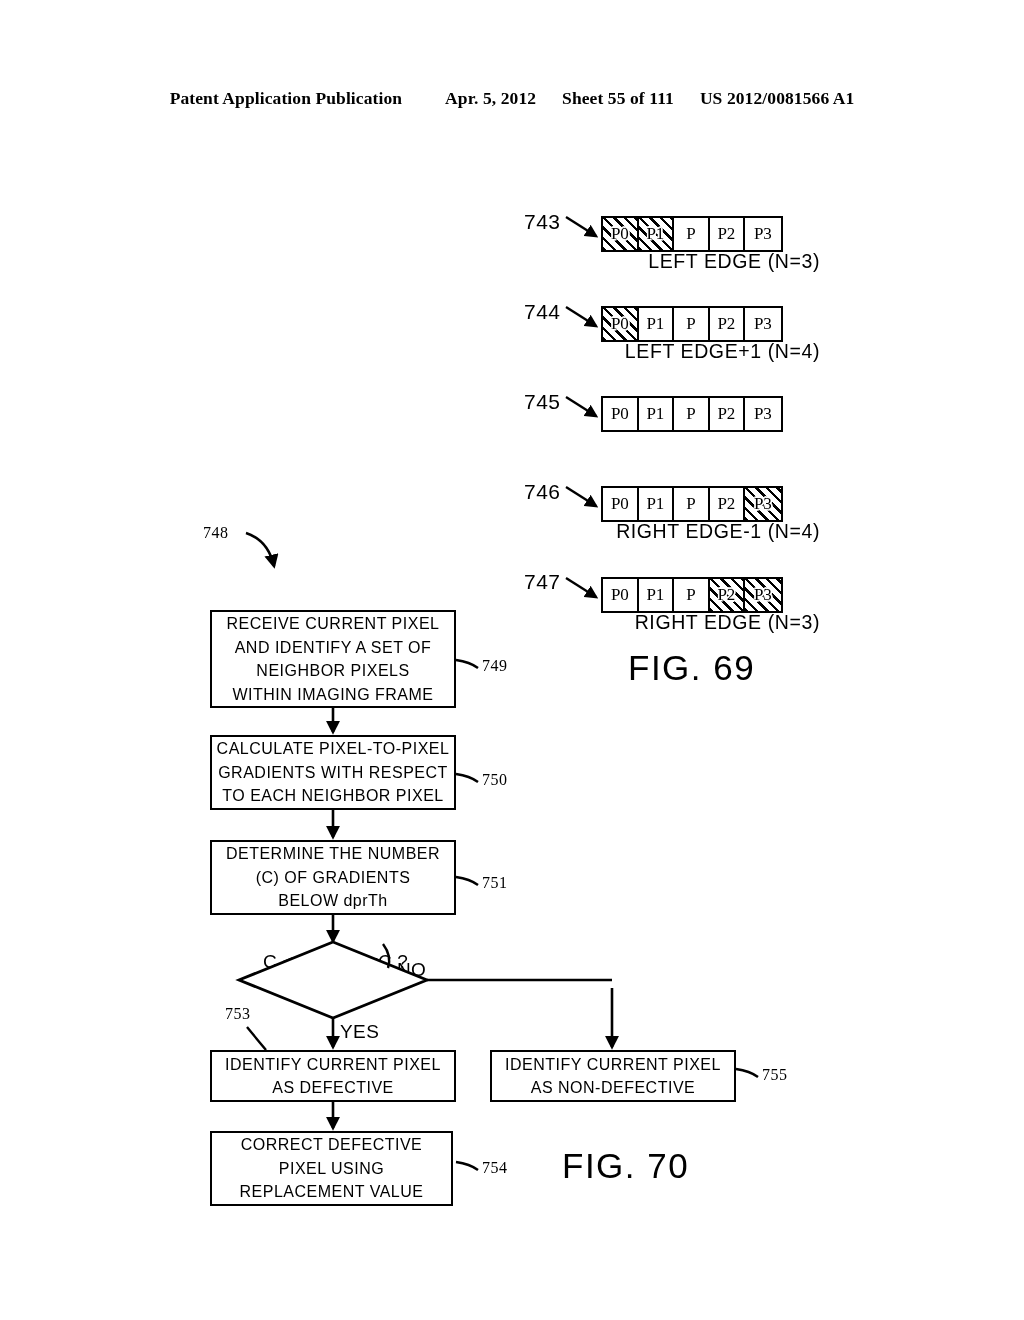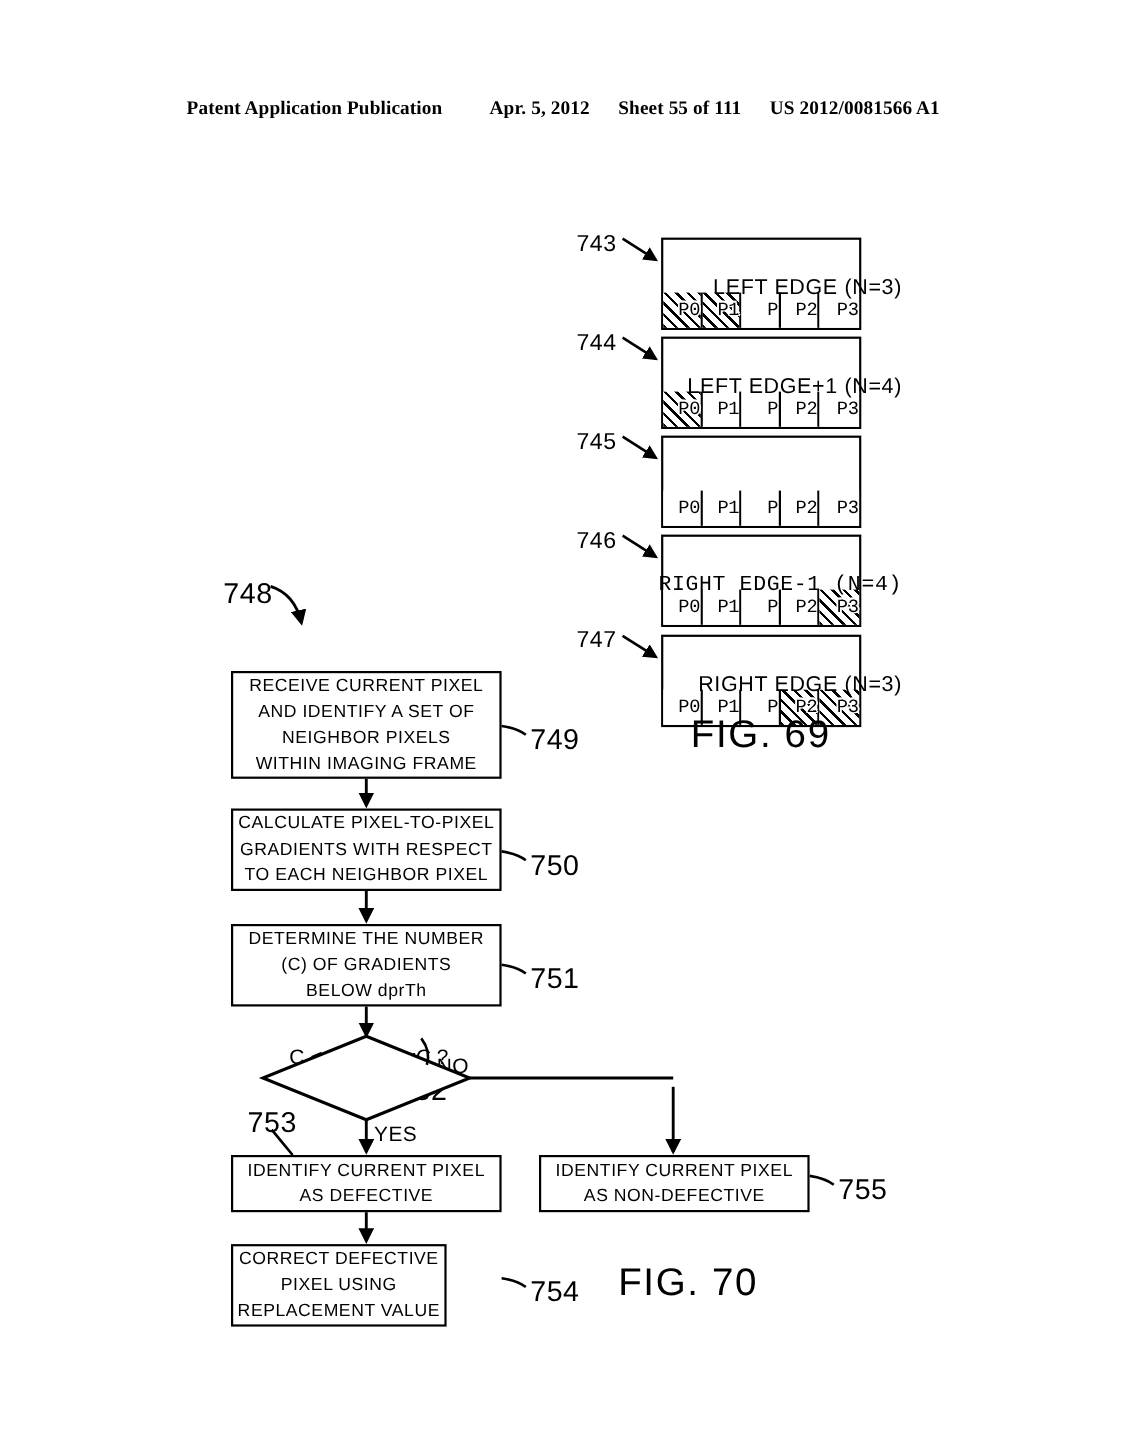--- a/index.html
+++ b/index.html
@@ -58,27 +58,26 @@
     background: #fff;
     box-sizing: border-box;
   }
   .px-cell {
     width: 35.5px;
     height: 32px;
     box-sizing: border-box;
     border-right: 2.2px solid #000;
     display: flex;
     align-items: center;
-    justify-content: flex-end;
-    font-family: Liberation Mono, monospace;
+    justify-content: center;
+    font-family: Liberation Serif, serif;
     font-size: 17px;
     letter-spacing: -0.3px;
     background: #fff;
     position: relative;
-    margin-top: 48px;
   }
   .px-cell:last-child { border-right: none; }
   .px-cell.hatched {
     background-image: repeating-linear-gradient(
       45deg,
       #000 0px, #000 2.4px,
       #fff 2.4px, #fff 7.4px
     );
   }
   .px-cell.hatched span {
@@ -114,22 +113,22 @@
     font-size: 16px;
     letter-spacing: 0.5px;
     line-height: 23.5px;
     text-align: center;
     white-space: nowrap;
   }
   .fc-box .ln { display: block; }
 
   .fc-ref {
     position: absolute;
-    font-family: Liberation Sans, sans-serif;
-    font-size: 26px;
+    font-family: Liberation Serif, serif;
+    font-size: 16px;
     letter-spacing: 0.5px;
   }
 
   .fig-label {
     position: absolute;
     font-family: "Liberation Sans", sans-serif;
     font-size: 35px;
     letter-spacing: 1.5px;
     white-space: nowrap;
   }
@@ -242,21 +241,21 @@
     <div class="px-cell">
         <span>P</span>
       </div>
     <div class="px-cell">
         <span>P2</span>
       </div>
     <div class="px-cell hatched">
         <span>P3</span>
       </div>
   </div>
-  <div class="px-caption" style="left:560px; top:520px;font-family:Liberation Mono, monospace;">RIGHT EDGE-1 (N=4)</div>
+  <div class="px-caption" style="left:560px; top:520px;">RIGHT EDGE-1 (N=4)</div>
 
   <div class="px-ref" style="left:524px; top:570px;">747</div>
   <div class="px-row" style="left:601px; top:577px;">
     <div class="px-cell">
         <span>P0</span>
       </div>
     <div class="px-cell">
         <span>P1</span>
       </div>
     <div class="px-cell">
@@ -312,21 +311,21 @@
   <span class="ln">IDENTIFY CURRENT PIXEL</span>
   <span class="ln">AS DEFECTIVE</span>
 </div>
 
 <div class="fc-box" style="left:490px; top:1050px; width:246px; height:52px;">
   <span class="ln">IDENTIFY CURRENT PIXEL</span>
   <span class="ln">AS NON-DEFECTIVE</span>
 </div>
 <div class="fc-ref" style="left:762px; top:1066px;">755</div>
 
-<div class="fc-box" style="left:210px; top:1131px; width:196px; height:75px;">
+<div class="fc-box" style="left:210px; top:1131px; width:243px; height:75px;">
   <span class="ln">CORRECT DEFECTIVE</span>
   <span class="ln">PIXEL USING</span>
   <span class="ln">REPLACEMENT VALUE</span>
 </div>
 <div class="fc-ref" style="left:482px; top:1159px;">754</div>
 
 <div class="fig-label" style="left:562px; top:1146px;text-align:center;">FIG. 70</div>
 
 <svg class="overlay" viewBox="0 0 1024 1320">
   <defs>

